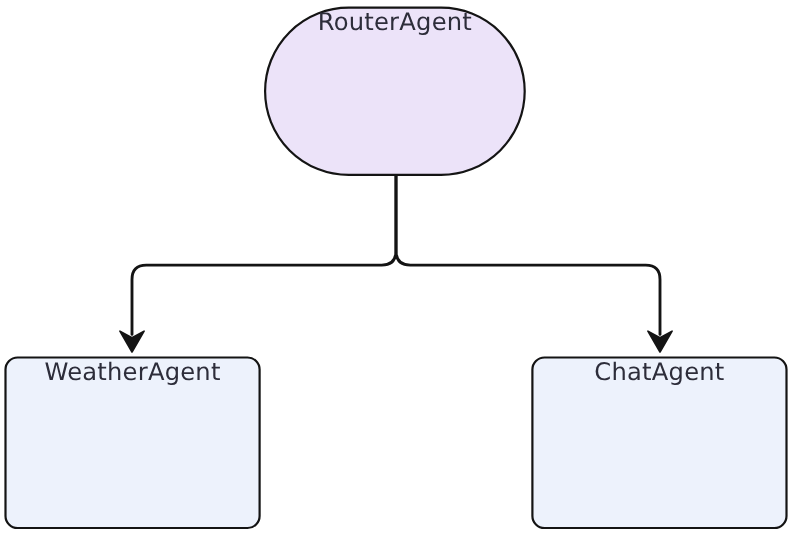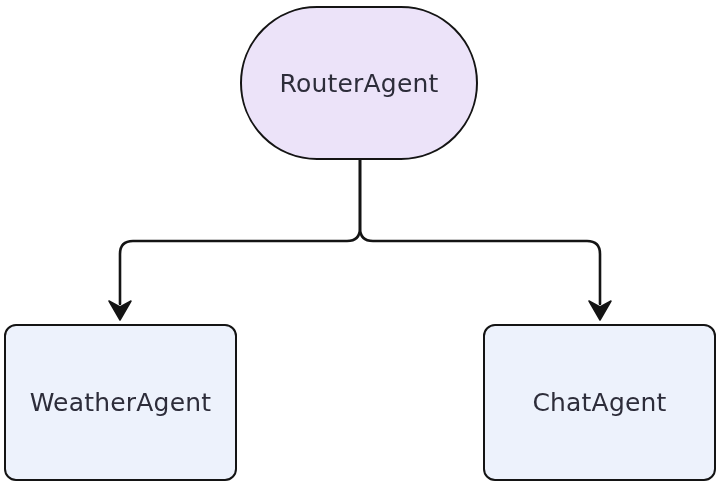--- a/index.html
+++ b/index.html
@@ -22,23 +22,22 @@
       left: 0;
       top: 0;
       width: 720px;
       height: 488px;
     }
     .node {
       position: absolute;
       box-sizing: border-box;
       border: 2.5px solid #141414;
       display: flex;
-      align-items: center;
       justify-content: center;
-      font-size: 25px;
+      font-size: 22px;
       color: #2d2d3a;
       text-align: center;
       letter-spacing: 0.2px;
     }
     .node-stadium {
       left: 240px;
       top: 6px;
       width: 238px;
       height: 154px;
       border-radius: 77px;

